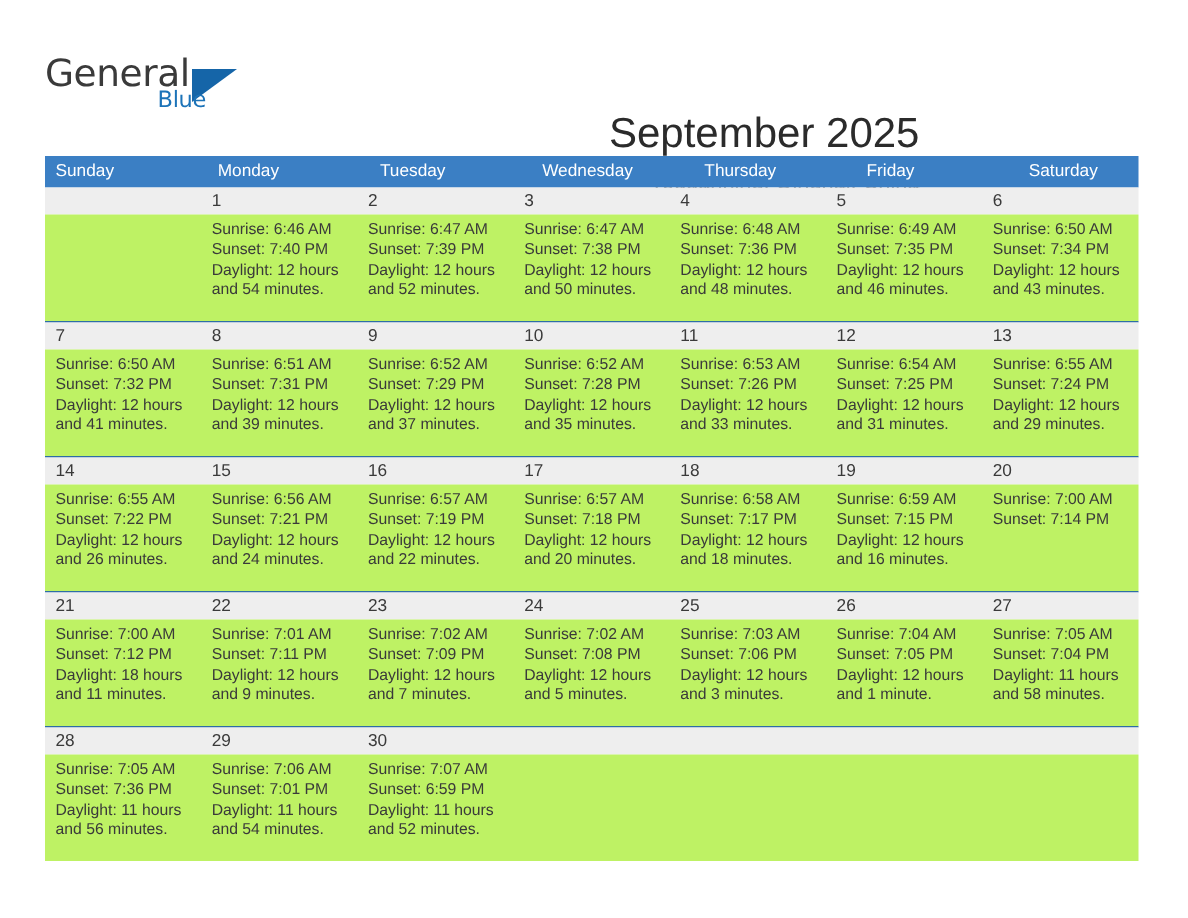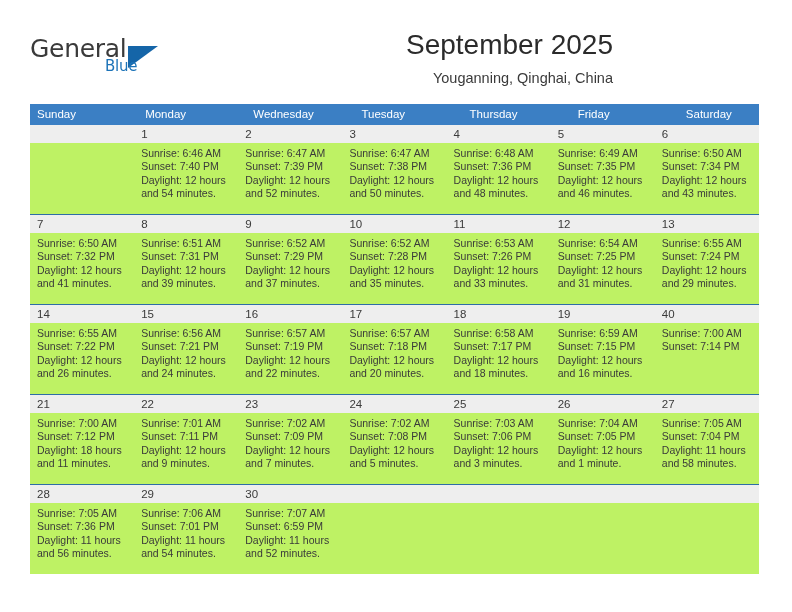--- a/index.html
+++ b/index.html
@@ -72,20 +72,21 @@
     right: 35px;
     top: 28px;
     text-align: right;
   }
   .cal-title {
     font-size: 28px;
     font-weight: 400;
     color: #2b2b2b;
     line-height: 34px;
     white-space: nowrap;
+    margin-top: 44px;
   }
   .cal-subtitle {
     margin-top: 7px;
     font-size: 14.5px;
     font-weight: 400;
     color: #3a3a3a;
     line-height: 18px;
     white-space: nowrap;
   }
 
@@ -172,22 +173,22 @@
       <div class="cal-subtitle">Youganning, Qinghai, China</div>
     </div>
 
   </div>
 
   <div class="calendar">
 
     <div class="weekdays">
       <div class="weekday">Sunday</div>
       <div class="weekday">Monday</div>
+      <div class="weekday">Tuesday</div>
       <div class="weekday">Wednesday</div>
-      <div class="weekday">Tuesday</div>
       <div class="weekday">Thursday</div>
       <div class="weekday">Friday</div>
       <div class="weekday">Saturday</div>
     </div>
 
     <div class="week first">
 
       <div class="daynum-band">
         <div class="daynum"></div>
         <div class="daynum">1</div>
@@ -288,21 +289,21 @@
 
     <div class="week">
       <div class="sep"></div>
       <div class="daynum-band">
         <div class="daynum">14</div>
         <div class="daynum">15</div>
         <div class="daynum">16</div>
         <div class="daynum">17</div>
         <div class="daynum">18</div>
         <div class="daynum">19</div>
-        <div class="daynum">40</div>
+        <div class="daynum">20</div>
       </div>
       <div class="daybody-row">
         <div class="daybody">
           <div class="ln">Sunrise: 6:55 AM</div>
           <div class="ln">Sunset: 7:22 PM</div>
           <div class="dl">Daylight: 12 hours and 26 minutes.</div>
         </div>
         <div class="daybody">
           <div class="ln">Sunrise: 6:56 AM</div>
           <div class="ln">Sunset: 7:21 PM</div>

